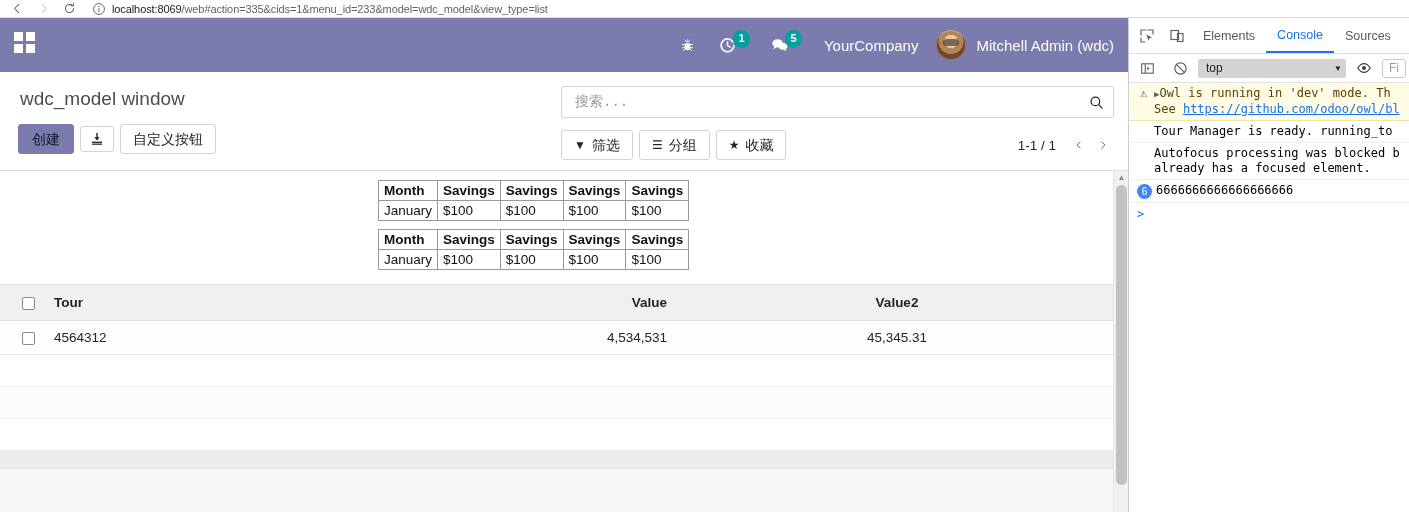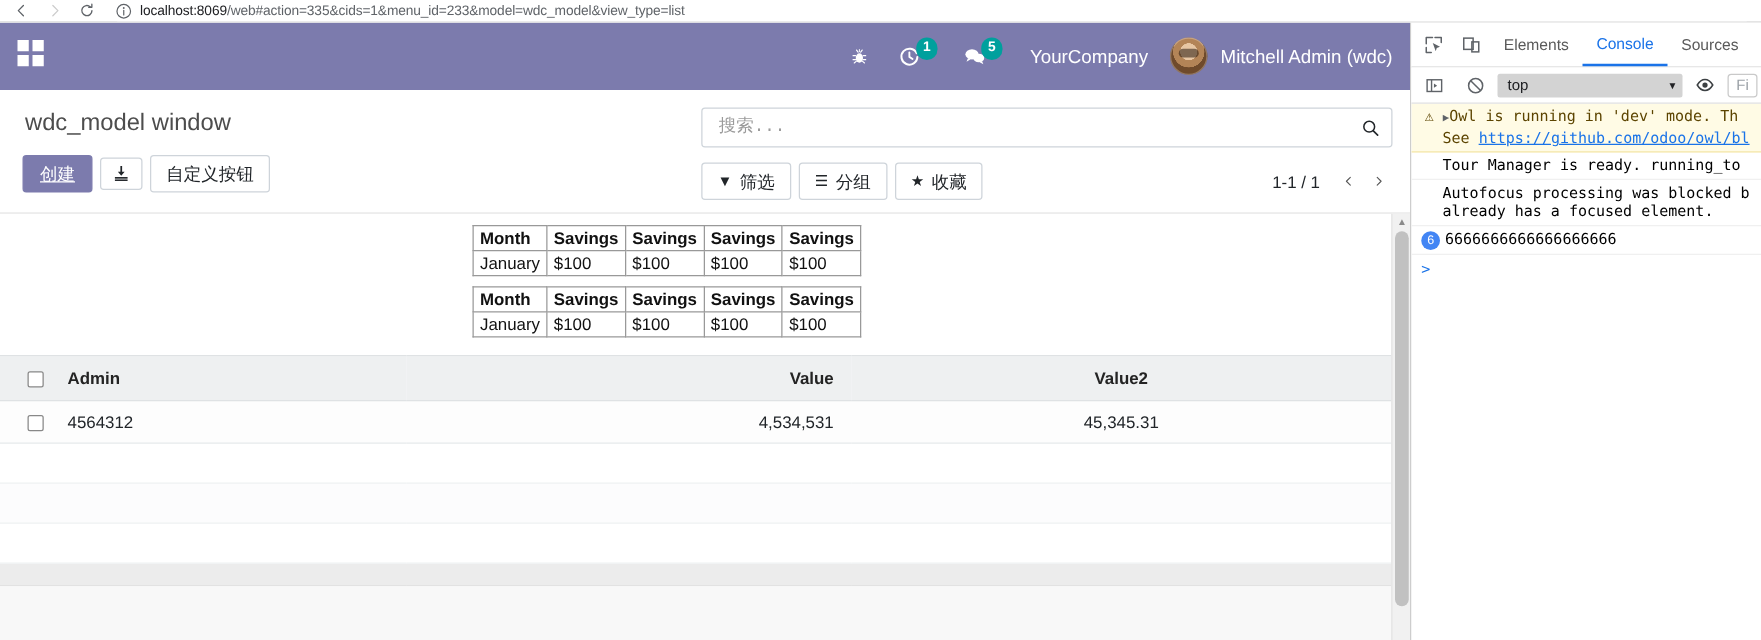--- a/index.html
+++ b/index.html
@@ -84,21 +84,21 @@
     display: flex; align-items: flex-start;
   }
   .cp-left { display: flex; flex-direction: column; }
   .cp-title { font-size: 19px; color: #4d4d4d; font-weight: 400; margin: 4px 0 14px 2px; }
   .cp-buttons { display: flex; align-items: center; gap: 6px; }
   .btn {
     font-size: 14px; border-radius: 3px; border: 1px solid #ced4da;
     background: #fff; color: #212529; padding: 5px 12px; line-height: 18px;
     white-space: nowrap; cursor: pointer;
   }
-  .btn-primary { background: #7c7bad; border-color: #7c7bad; color: #ffffff; padding: 5px 13px; text-decoration: underline; }
+  .btn-primary { background: #7c7bad; border-color: #7c7bad; color: #0f172a; padding: 5px 13px; }
   .btn-icon { padding: 5px 9px; display: flex; align-items: center; justify-content: center; }
 
   .cp-right { flex: 1; display: flex; flex-direction: column; align-items: flex-end; padding-top: 2px; }
   .searchbar {
     width: 553px; height: 32px; border: 1px solid #ced4da; border-radius: 3px;
     display: flex; align-items: center; padding: 0 9px 0 11px; background: #fff;
   }
   .searchbar input {
     flex: 1; border: 0; outline: 0; font-size: 14px; color: #212529;
     font-family: Liberation Mono, monospace; background: transparent;
@@ -381,21 +381,21 @@
               <td class="wide">$100</td>
             </tr>
               </tbody>
           </table>
         </div>
 
         <table class="o-list">
           <thead>
             <tr>
               <th class="col-check"><span class="chk"></span></th>
-              <th class="col-name">Admin</th>
+              <th class="col-name">Tour</th>
               <th class="col-value">Value</th>
               <th class="col-value2">Value2</th>
             </tr>
           </thead>
           <tbody>
             <tr>
               <td class="col-check"><span class="chk"></span></td>
               <td class="col-name">4564312</td>
               <td class="col-value">4,534,531</td>
               <td class="col-value2">45,345.31</td>

